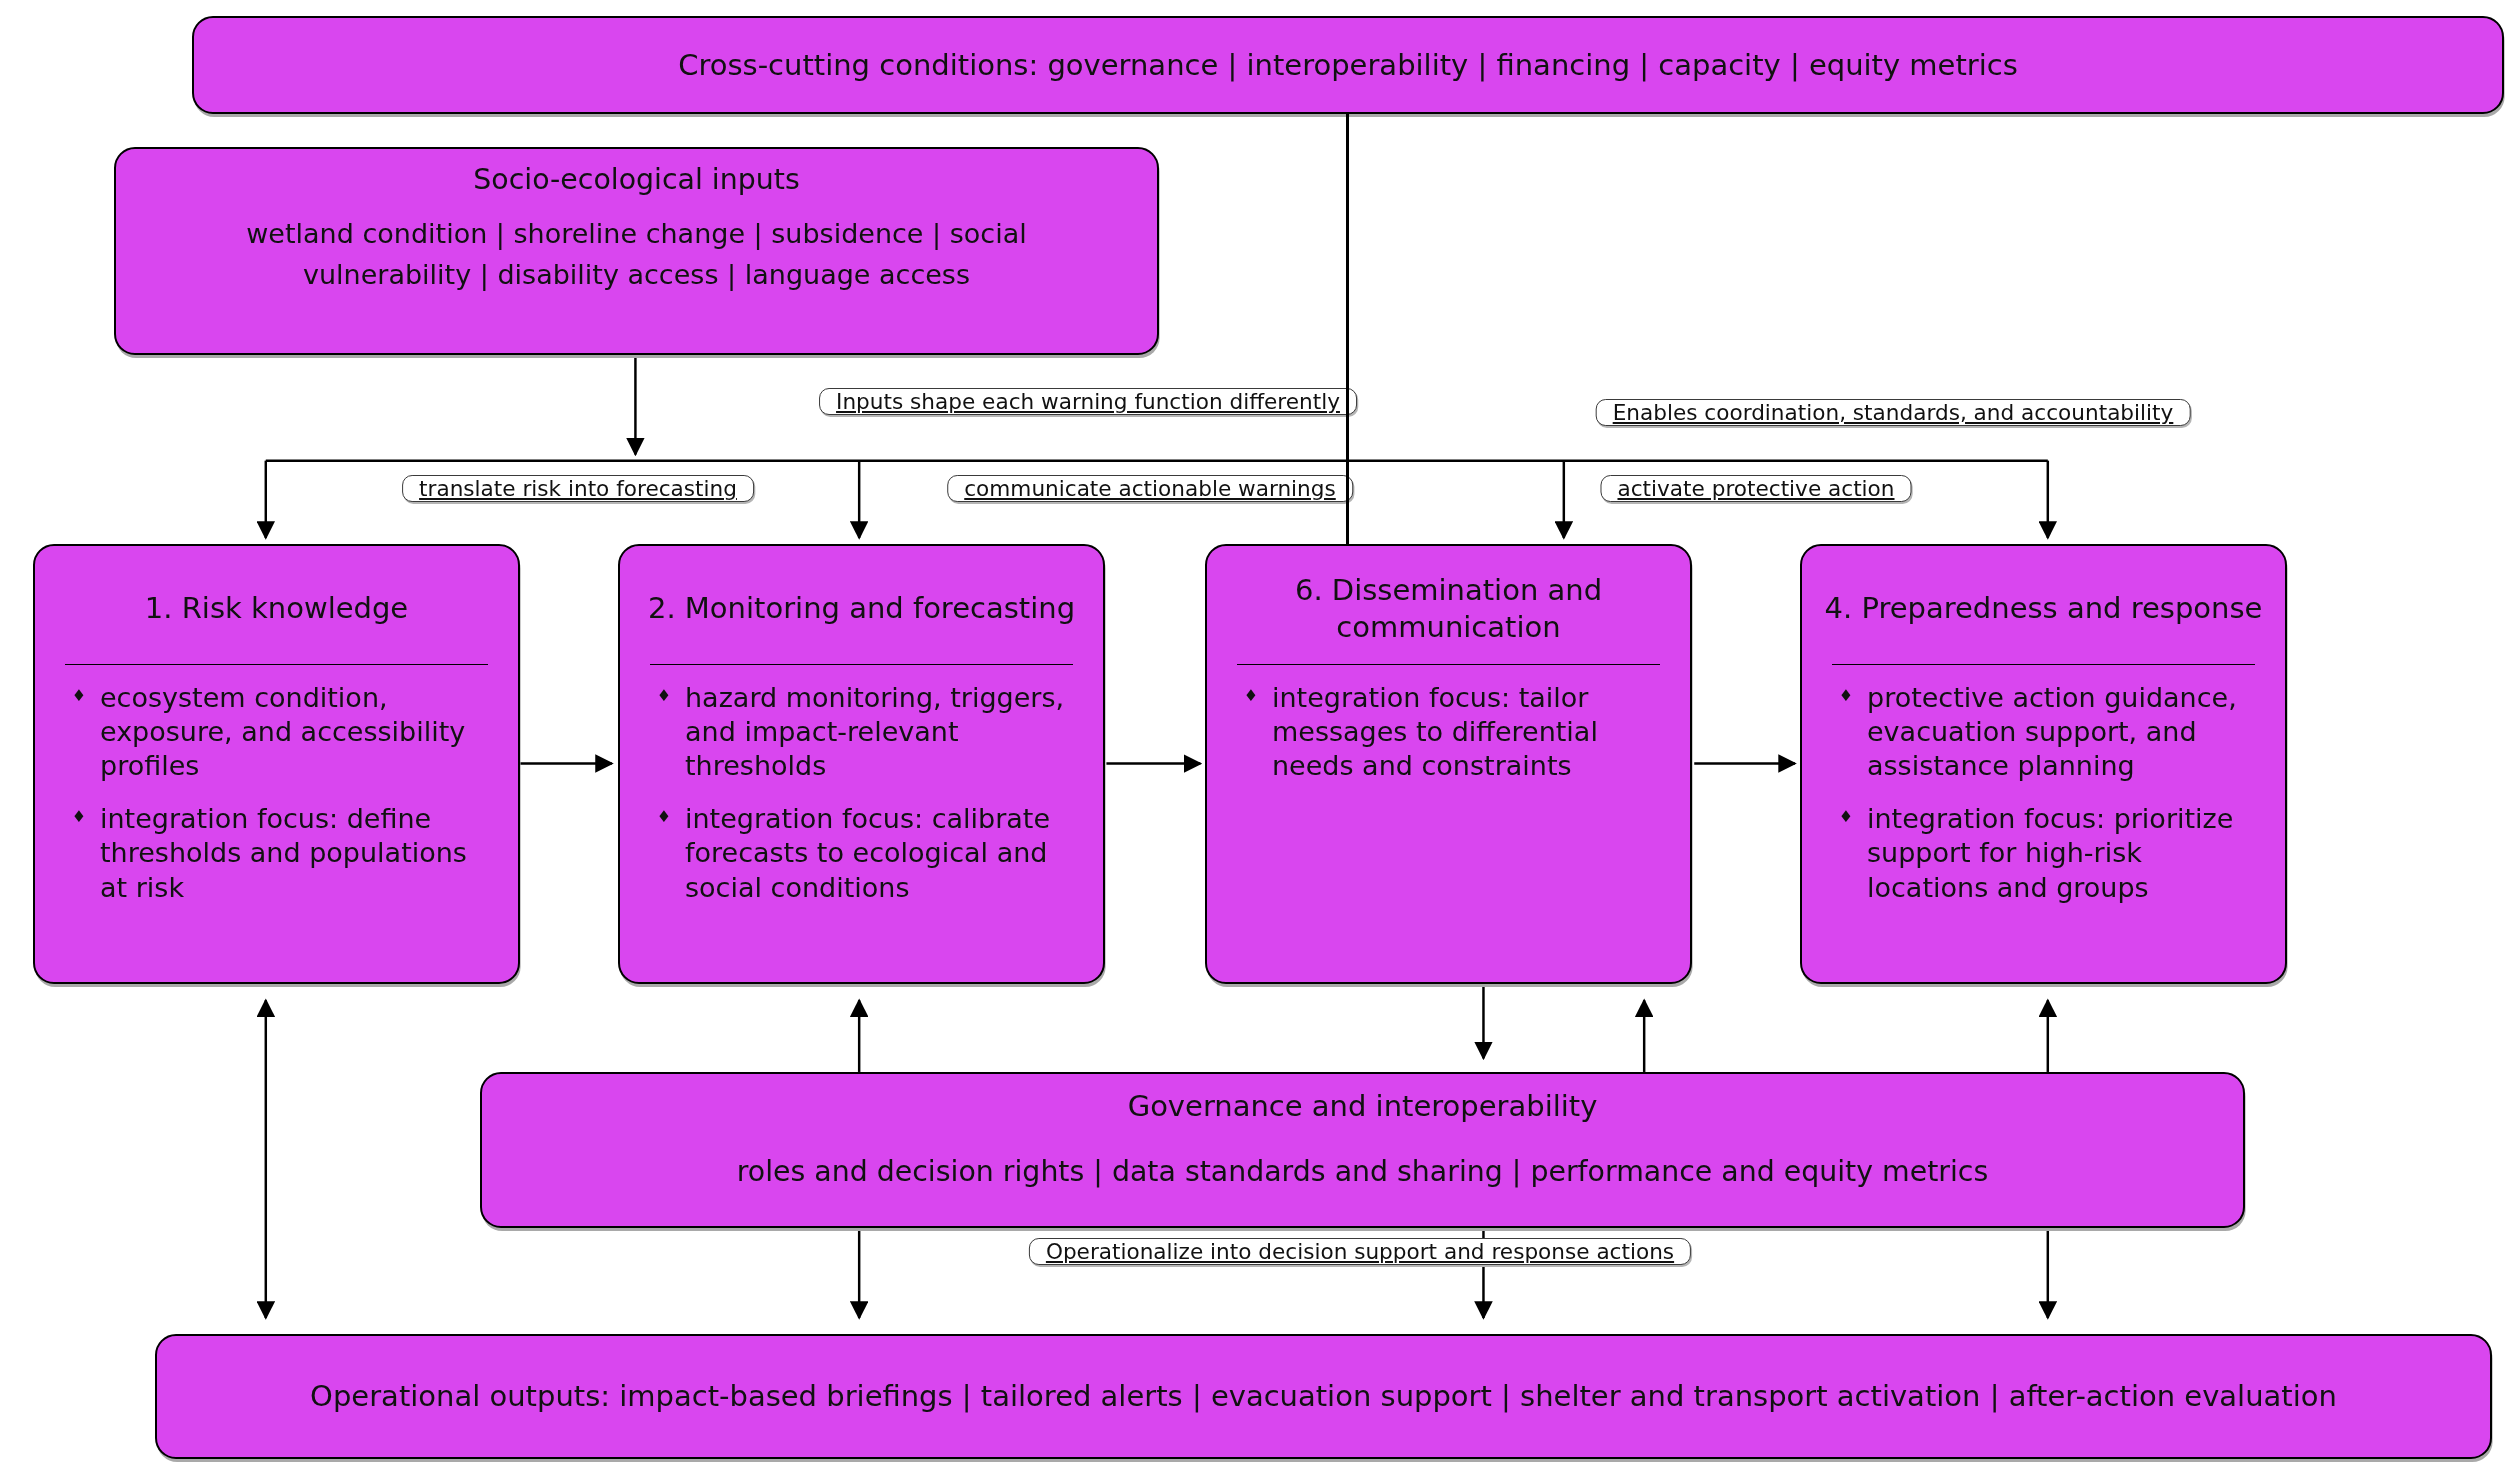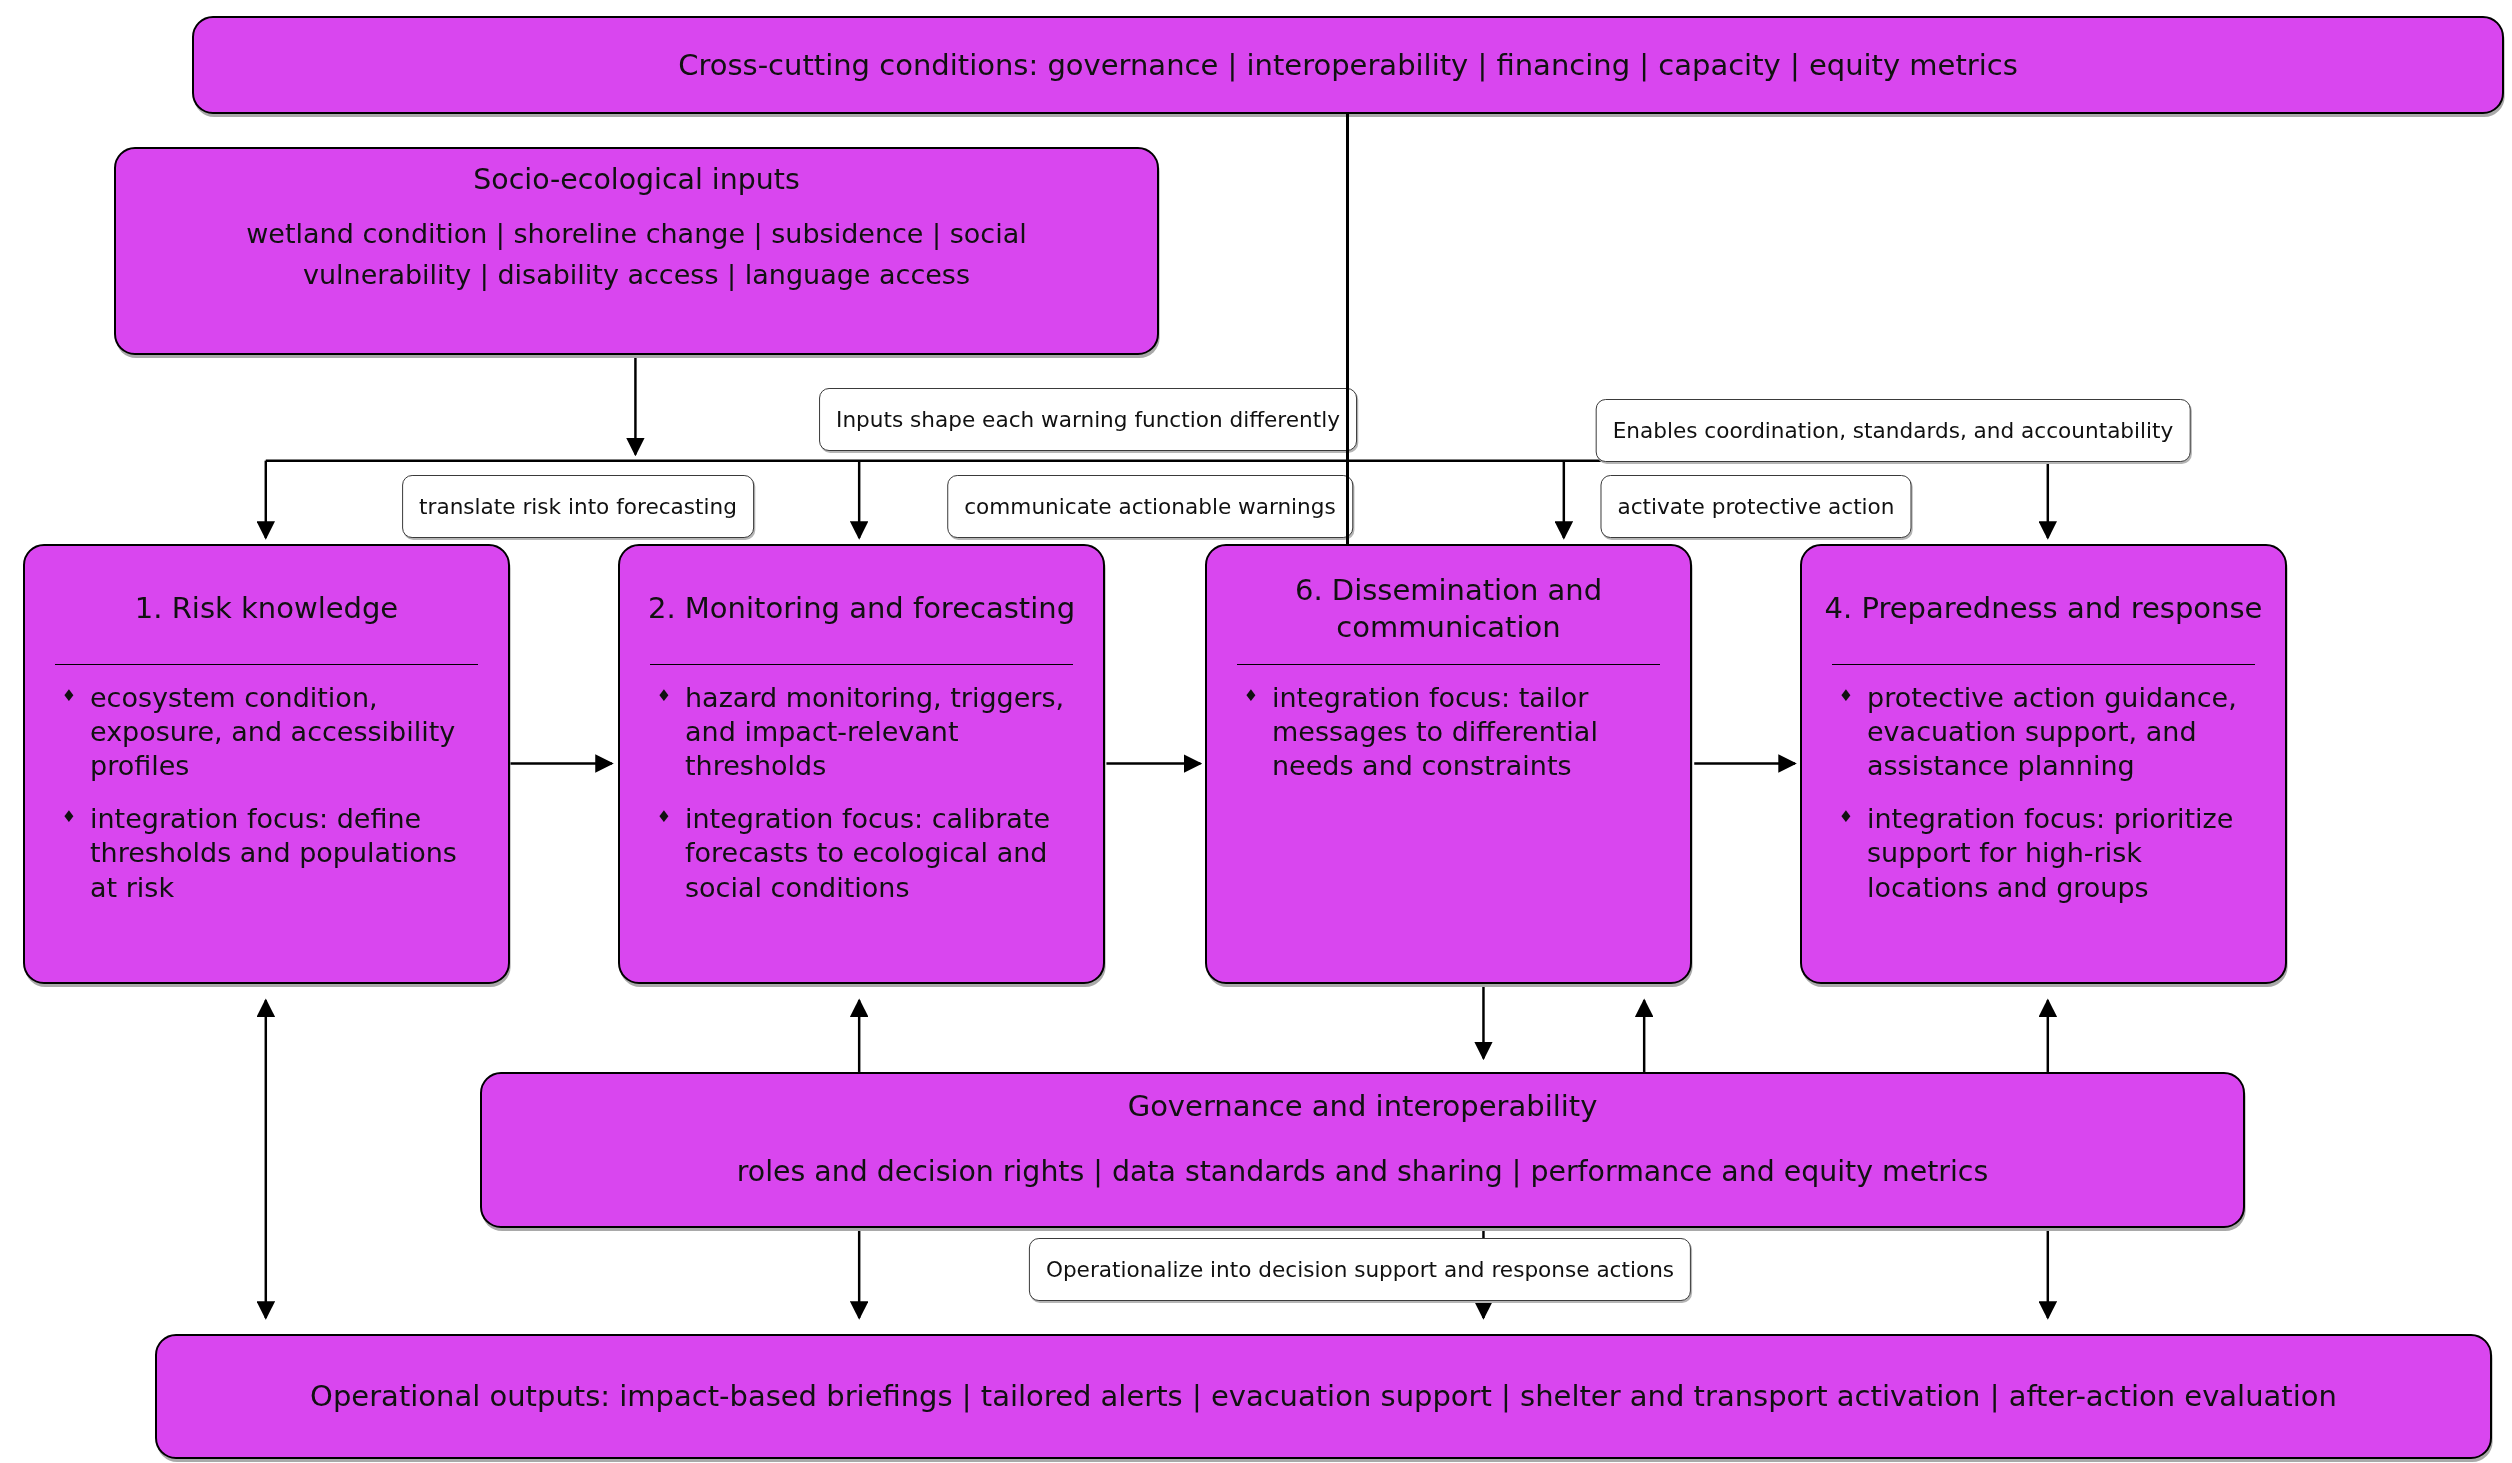--- a/index.html
+++ b/index.html
@@ -19,22 +19,22 @@
   .fnbox .frule{border:none;border-top:1.9px solid #000;width:96%;margin:8.7px auto 16px auto;}
   .fnbox ul{margin:12px;padding:0;list-style:none;font-size:27px;line-height:1.27;}
   .fnbox li{position:relative;padding-left:32px;margin-bottom:18.5px;}
   .fnbox li::before{content:"\2666";position:absolute;left:3.7px;top:5px;font-size:16px;}
   .govbox{left:480px;top:1072px;width:1765px;height:156px;padding-top:15px;}
   .govbox .btitle{font-size:29px;text-align:center;margin-bottom:32px;}
   .govbox .bbody{font-size:28.4px;text-align:center;}
   .outbox{left:155px;top:1334px;width:2337px;height:125px;}
   .outbox .obody{font-size:29px;line-height:1.38;text-align:center;max-width:2127px;}
   .pill{position:absolute;transform:translateX(-50%);background:#fff;border:1.5px solid #3a3a3a;
-        border-radius:10px;font-size:21.6px;padding:18px 16px;white-space:nowrap;z-index:3;
-        box-shadow:1.2px 1.9px 0 #b5b5b5;text-align:center;}
+        border-radius:10px;font-size:21.6px;padding:0 16px;white-space:nowrap;z-index:3;
+        box-shadow:1.2px 1.9px 0 #b5b5b5;text-align:center;text-decoration:underline;}
   .topline{position:absolute;left:1346px;top:114px;width:2.5px;height:430px;background:#000;z-index:4;}
 </style>
 </head>
 <body>
 
 <div class="stage">
 
   <svg class="wires" width="2512" height="1464" viewBox="0 0 4064 2368">
     <defs>
       <marker id="arw" viewBox="0 0 10 10" refX="9" refY="5" markerWidth="7.5" markerHeight="7.5" orient="auto-start-reverse">
@@ -80,21 +80,21 @@
 
   <div class="topline"></div>
 
   <div class="pill" style="left:1088px;top:388px;">Inputs shape each warning function differently</div>
   <div class="pill" style="left:1893px;top:399px;">Enables coordination, standards, and accountability</div>
   <div class="pill" style="left:578px;top:475px;">translate risk into forecasting</div>
   <div class="pill" style="left:1150px;top:475px;">communicate actionable warnings</div>
   <div class="pill" style="left:1756px;top:475px;">activate protective action</div>
   <div class="pill" style="left:1360px;top:1238px;">Operationalize into decision support and response actions</div>
 
-  <div class="box fnbox" style="left:23px;">
+  <div class="box fnbox" style="left:33px;">
     <div class="ftitle center-flex">1. Risk knowledge</div>
     <hr class="frule">
     <ul>
         <li>ecosystem condition, exposure, and accessibility profiles</li>
         <li>integration focus: define thresholds and populations at risk</li>
       </ul>
   </div>
 
   <div class="box fnbox" style="left:618px;">
     <div class="ftitle center-flex">2. Monitoring and forecasting</div>

